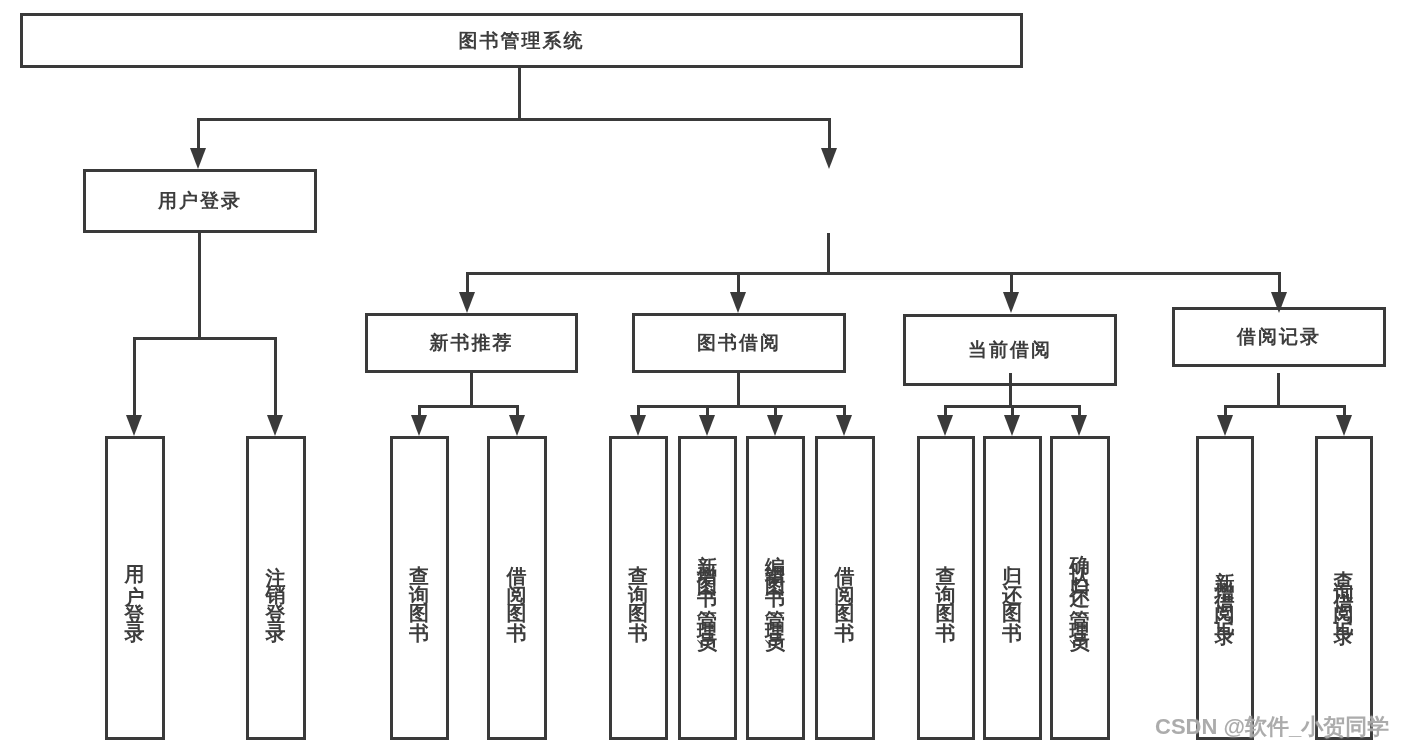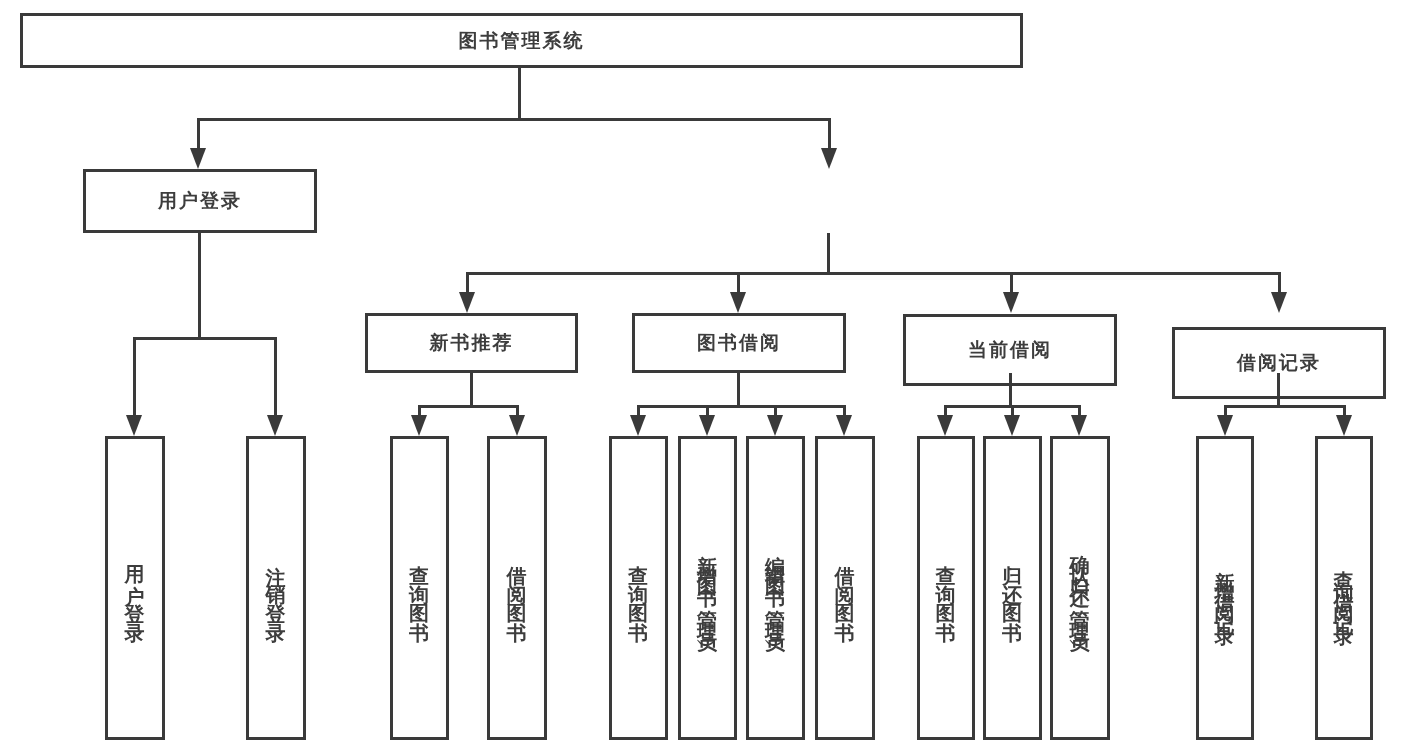--- a/index.html
+++ b/index.html
@@ -74,21 +74,21 @@
 
   <div class="box h" style="left:365px;top:313px;width:213px;height:60px">
     <span>新书推荐</span>
   </div>
   <div class="box h" style="left:632px;top:313px;width:214px;height:60px">
     <span>图书借阅</span>
   </div>
   <div class="box h" style="left:903px;top:314px;width:214px;height:72px">
     <span>当前借阅</span>
   </div>
-  <div class="box h" style="left:1172px;top:327px;width:214px;height:72px">
+  <div class="box h" style="left:1172px;top:307px;width:214px;height:60px">
     <span>借阅记录</span>
   </div>
 
   <div class="box v" style="left:105px;top:436px;width:60px;height:304px">
     <span class="loose">用户登录</span>
   </div>
   <div class="box v" style="left:246px;top:436px;width:60px;height:304px">
     <span class="loose">注销登录</span>
   </div>
 
@@ -181,13 +181,14 @@
   <div class="line" style="left:1078px;top:405px;width:3px;height:13px"></div>
   <div class="tri" style="left:1071px;top:415px"></div>
 
   <div class="line" style="left:1277px;top:373px;width:3px;height:32px"></div>
   <div class="line" style="left:1224px;top:405px;width:121px;height:3px"></div>
   <div class="line" style="left:1224px;top:405px;width:3px;height:13px"></div>
   <div class="tri" style="left:1217px;top:415px"></div>
   <div class="line" style="left:1343px;top:405px;width:3px;height:13px"></div>
   <div class="tri" style="left:1336px;top:415px"></div>
 
+  <div class="watermark">CSDN @软件_小贺同学</div>
 </div>
 
 </body></html>

